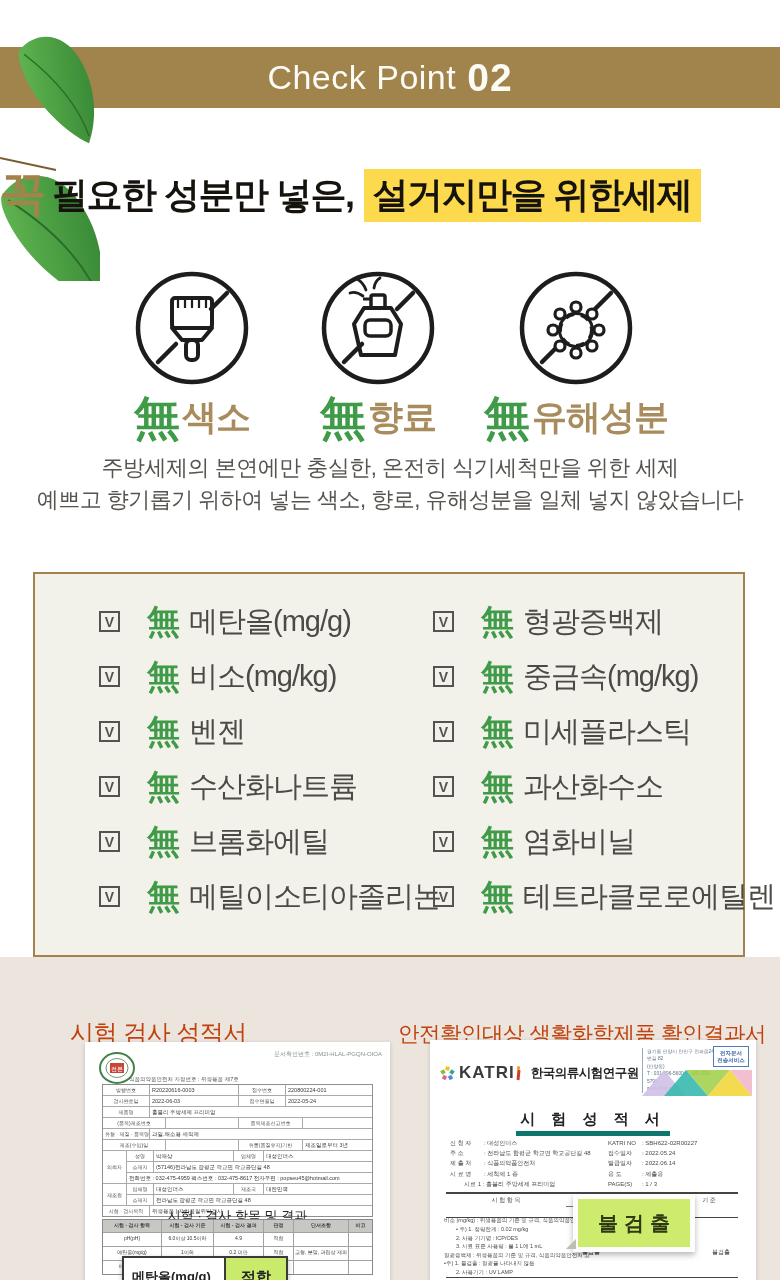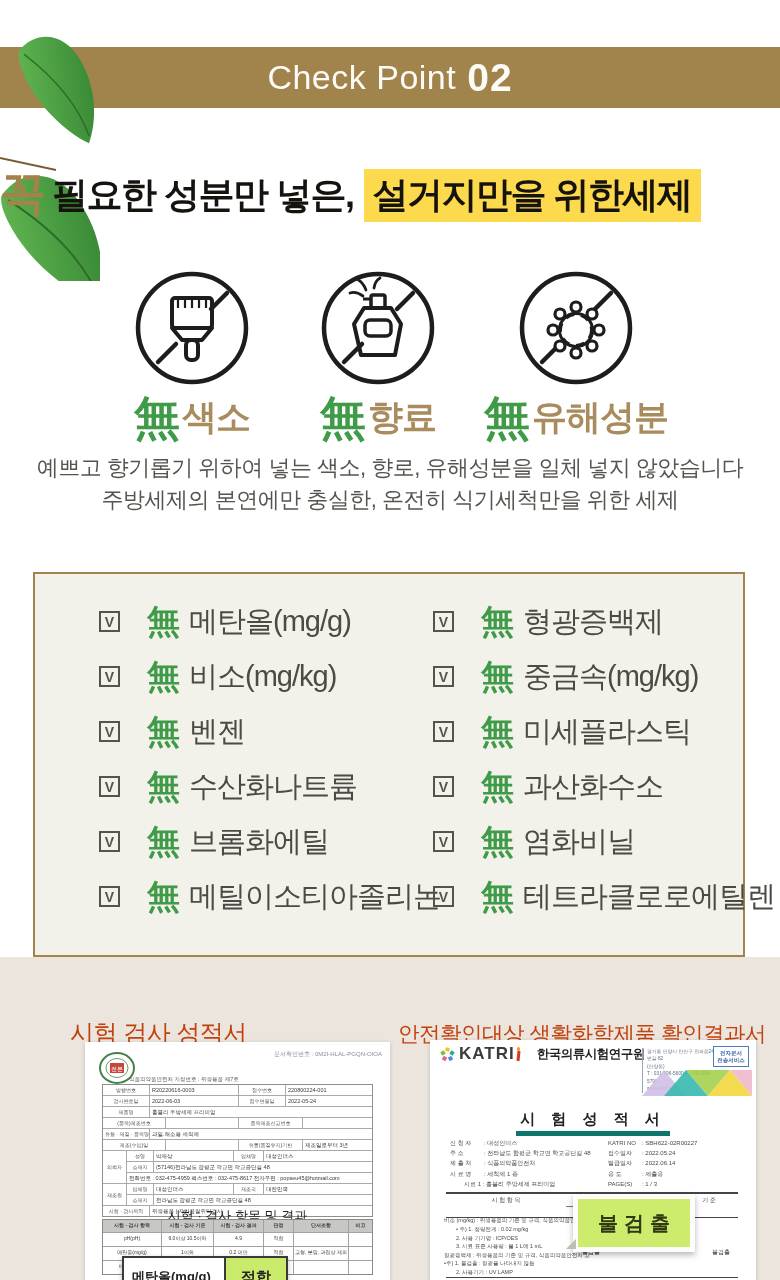--- a/index.html
+++ b/index.html
@@ -81,26 +81,26 @@
   .rrow>div:first-child{border-left:none;}
   .rhead>div{background:#c7c7c4;font-weight:700;height:12px;}
   .callout{position:absolute;left:37px;top:214px;width:166px;height:42px;background:#fff;border:2px solid #3a3a3a;
            display:flex;align-items:stretch;box-shadow:0 2px 5px rgba(0,0,0,.25);}
   .callout .cl{flex:1;display:flex;align-items:center;padding-left:8px;font-size:13px;font-weight:600;color:#222;}
   .callout .cr{width:62px;background:#c9ea6a;border-left:2px solid #3a3a3a;display:flex;align-items:center;justify-content:center;
                font-size:15px;font-weight:800;color:#222;}
 
   
   .docR{position:absolute;left:430px;top:83px;width:326px;height:260px;background:#fff;box-shadow:0 1px 4px rgba(0,0,0,.18);}
-  .katri-row{position:absolute;top:4px;left:10px;display:flex;align-items:center;}
+  .katri-row{position:absolute;top:23px;left:10px;display:flex;align-items:center;}
   .katri-name{font-size:17px;font-weight:800;color:#3b3b3b;letter-spacing:1px;margin-left:4px;}
   .katri-i{position:relative;width:4px;height:14px;margin-left:2px;}
   .katri-i .bar{position:absolute;left:0;top:4px;width:3px;height:10px;background:#d03c28;transform:rotate(6deg);}
   .katri-i .dot{position:absolute;left:0;top:0;width:3.5px;height:3.5px;border-radius:50%;background:#f0a21c;}
-  .katri-org{font-size:12.5px;font-weight:700;color:#232323;margin-left:16px;letter-spacing:-0.5px;}
+  .katri-org{font-size:12.5px;font-weight:700;color:#232323;margin-left:10px;letter-spacing:-0.5px;}
   .katri-contact{position:absolute;top:8px;left:212px;width:72px;border-left:1px solid #9aa7b5;padding-left:4px;
                  font-size:4.8px;color:#5d6f83;line-height:1.55;}
   .ebadge{position:absolute;top:6px;right:7px;width:36px;height:21px;border:1px solid #4d7bbf;background:#fff;
           display:flex;flex-direction:column;align-items:center;justify-content:center;font-size:5.5px;font-weight:700;color:#3b63a8;line-height:1.2;z-index:2;}
   .tris{position:absolute;top:22px;right:4px;z-index:1;}
   .rtitle{position:absolute;top:70px;left:0;width:100%;text-align:center;}
   .rtitle span{display:inline-block;font-size:15px;font-weight:800;color:#222;letter-spacing:6px;border-bottom:5px solid #0f766e;padding:0 4px 2px;}
   .rfields{position:absolute;font-size:6px;color:#4a4a4a;line-height:1.7;}
   .rfields.fl{top:98px;left:20px;width:150px;}
   .rfields.fr{top:98px;left:178px;width:142px;}
@@ -206,22 +206,22 @@
         <circle cx="60" cy="62" r="16" fill="none" stroke="#1d1d1b" stroke-width="4" stroke-dasharray="9 7"></circle>
       </svg>
       <div class="freelabel">
         <span class="mu-big">無</span>
         <span class="freename">유해성분</span>
       </div>
     </div>
   </div>
 
   <div class="subtitle">
+    <div>주방세제의 본연에만 충실한, 온전히 식기세척만을 위한 세제</div>
     <div>예쁘고 향기롭기 위하여 넣는 색소, 향로, 유해성분을 일체 넣지 않았습니다</div>
-    <div>주방세제의 본연에만 충실한, 온전히 식기세척만을 위한 세제</div>
   </div>
 
   <div class="panel">
     <div class="chk-col c1">
       <div class="chk-item">
           <span class="chk-box">V</span>
           <span class="mu-mid">無</span>
           <span class="chk-label">메탄올(mg/g)</span>
         </div>
       <div class="chk-item">

